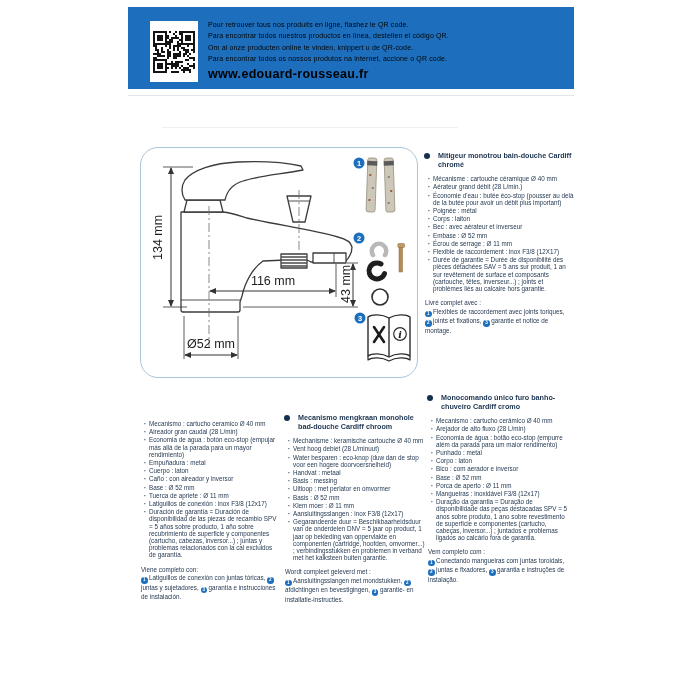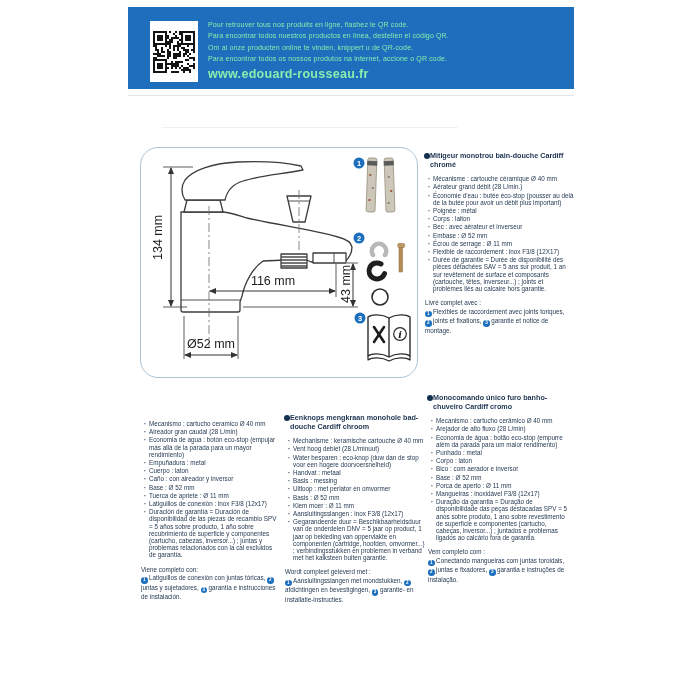--- a/index.html
+++ b/index.html
@@ -3,39 +3,39 @@
 <meta charset="utf-8">
 <style>
   html,body{margin:0;padding:0;}
   body{width:700px;height:700px;background:#fff;font-family:"Liberation Sans",sans-serif;-webkit-font-smoothing:antialiased;}
   .page{position:relative;width:700px;height:700px;background:#fff;overflow:hidden;}
 
   
   .banner{position:absolute;left:128px;top:7px;width:446px;height:82px;background:#1d6fbd;}
   .qr-box{position:absolute;left:22px;top:14px;width:48px;height:61px;background:#fff;display:flex;align-items:center;justify-content:center;}
   .qr-box svg{width:42px;height:52px;}
-  .banner-text{position:absolute;left:80px;top:12px;color:#86efac;}
+  .banner-text{position:absolute;left:80px;top:12px;color:#000000;}
   .banner-line{font-size:7px;line-height:11.4px;letter-spacing:.15px;opacity:.97;white-space:nowrap;}
   .banner-url{font-size:12.5px;font-weight:600;letter-spacing:.3px;margin-top:2px;}
 
   .rule1{position:absolute;left:128px;top:95px;width:446px;height:1px;background:#e2e6ea;}
   .rule2{position:absolute;left:162px;top:127px;width:296px;height:1px;background:#eef1f3;}
 
   
   .diagram{position:absolute;left:140px;top:147px;width:278px;height:231px;border:1.5px solid #a9c5d9;border-radius:18px;box-sizing:border-box;background:#fff;}
   .faucet-svg{position:absolute;left:2px;top:2px;}
   .items-svg{position:absolute;right:3px;top:6px;}
 
   
   .col{position:absolute;color:#253a52;}
   .col-fr{left:424px;top:152px;width:150px;}
   .col-es{left:140px;top:414px;width:140px;}
   .col-nl{left:284px;top:414px;width:141px;}
   .col-pt{left:427px;top:394px;width:143px;}
-  .sec-head{display:flex;gap:0;align-items:flex-start;}
+  .sec-head{display:flex;gap:8px;align-items:flex-start;}
   .marker{width:6px;height:6px;border-radius:50%;background:#14304f;flex:0 0 auto;margin-top:1px;}
   .sec-title{font-size:7.2px;line-height:8.6px;font-weight:bold;color:#1c3350;}
   .bullets{list-style:none;margin:6px 0 0 0;padding:0 0 0 4px;}
   .bullets li{position:relative;font-size:6.3px;line-height:7.2px;padding-left:5px;margin:0 0 1px 0;}
   .bullets li::before{content:"·";position:absolute;left:0;top:0;font-weight:bold;}
   .outro{margin-top:7px;padding-left:1px;}
   .outro-label{font-size:6.3px;line-height:7.4px;}
   .outro-body{font-size:6.3px;line-height:8.6px;margin-top:1px;}
   .seg-num{display:inline-flex;align-items:center;justify-content:center;width:6.6px;height:6.6px;border-radius:50%;background:#1d6fbe;color:#fff;font-size:4.6px;font-weight:bold;vertical-align:-1px;margin:0 1.5px 0 0;}
   .seg-text{}
@@ -358,21 +358,21 @@
       </ul>
     <div class="outro">
       <div class="outro-label">Viene completo con:</div>
       <div class="outro-body"><span class="seg-num">1</span><span class="seg-text">Latiguillos de conexión con juntas tóricas, </span><span class="seg-num">2</span><span class="seg-text">juntas y sujetadores, </span><span class="seg-num">3</span><span class="seg-text">garantía e instrucciones de instalación.</span></div>
     </div>
   </div>
 
   <div class="col col-nl">
     <div class="sec-head">
       <span class="marker"></span>
-      <span class="sec-title">Eenknops mengkraan monohole bad-douche Cardiff chroom</span>
+      <span class="sec-title">Mecanismo mengkraan monohole bad-douche Cardiff chroom</span>
     </div>
     <ul class="bullets">
         <li>Mechanisme : keramische cartouche Ø 40 mm</li>
         <li>Vent hoog debiet (28 L/minuut)</li>
         <li>Water besparen : eco-knop (duw dan de stop voor een hogere doorvoersnelheid)</li>
         <li>Handvat : metaal</li>
         <li>Basis : messing</li>
         <li>Uitloop : met perlator en omvormer</li>
         <li>Basis : Ø 52 mm</li>
         <li>Klem moer : Ø 11 mm</li>

